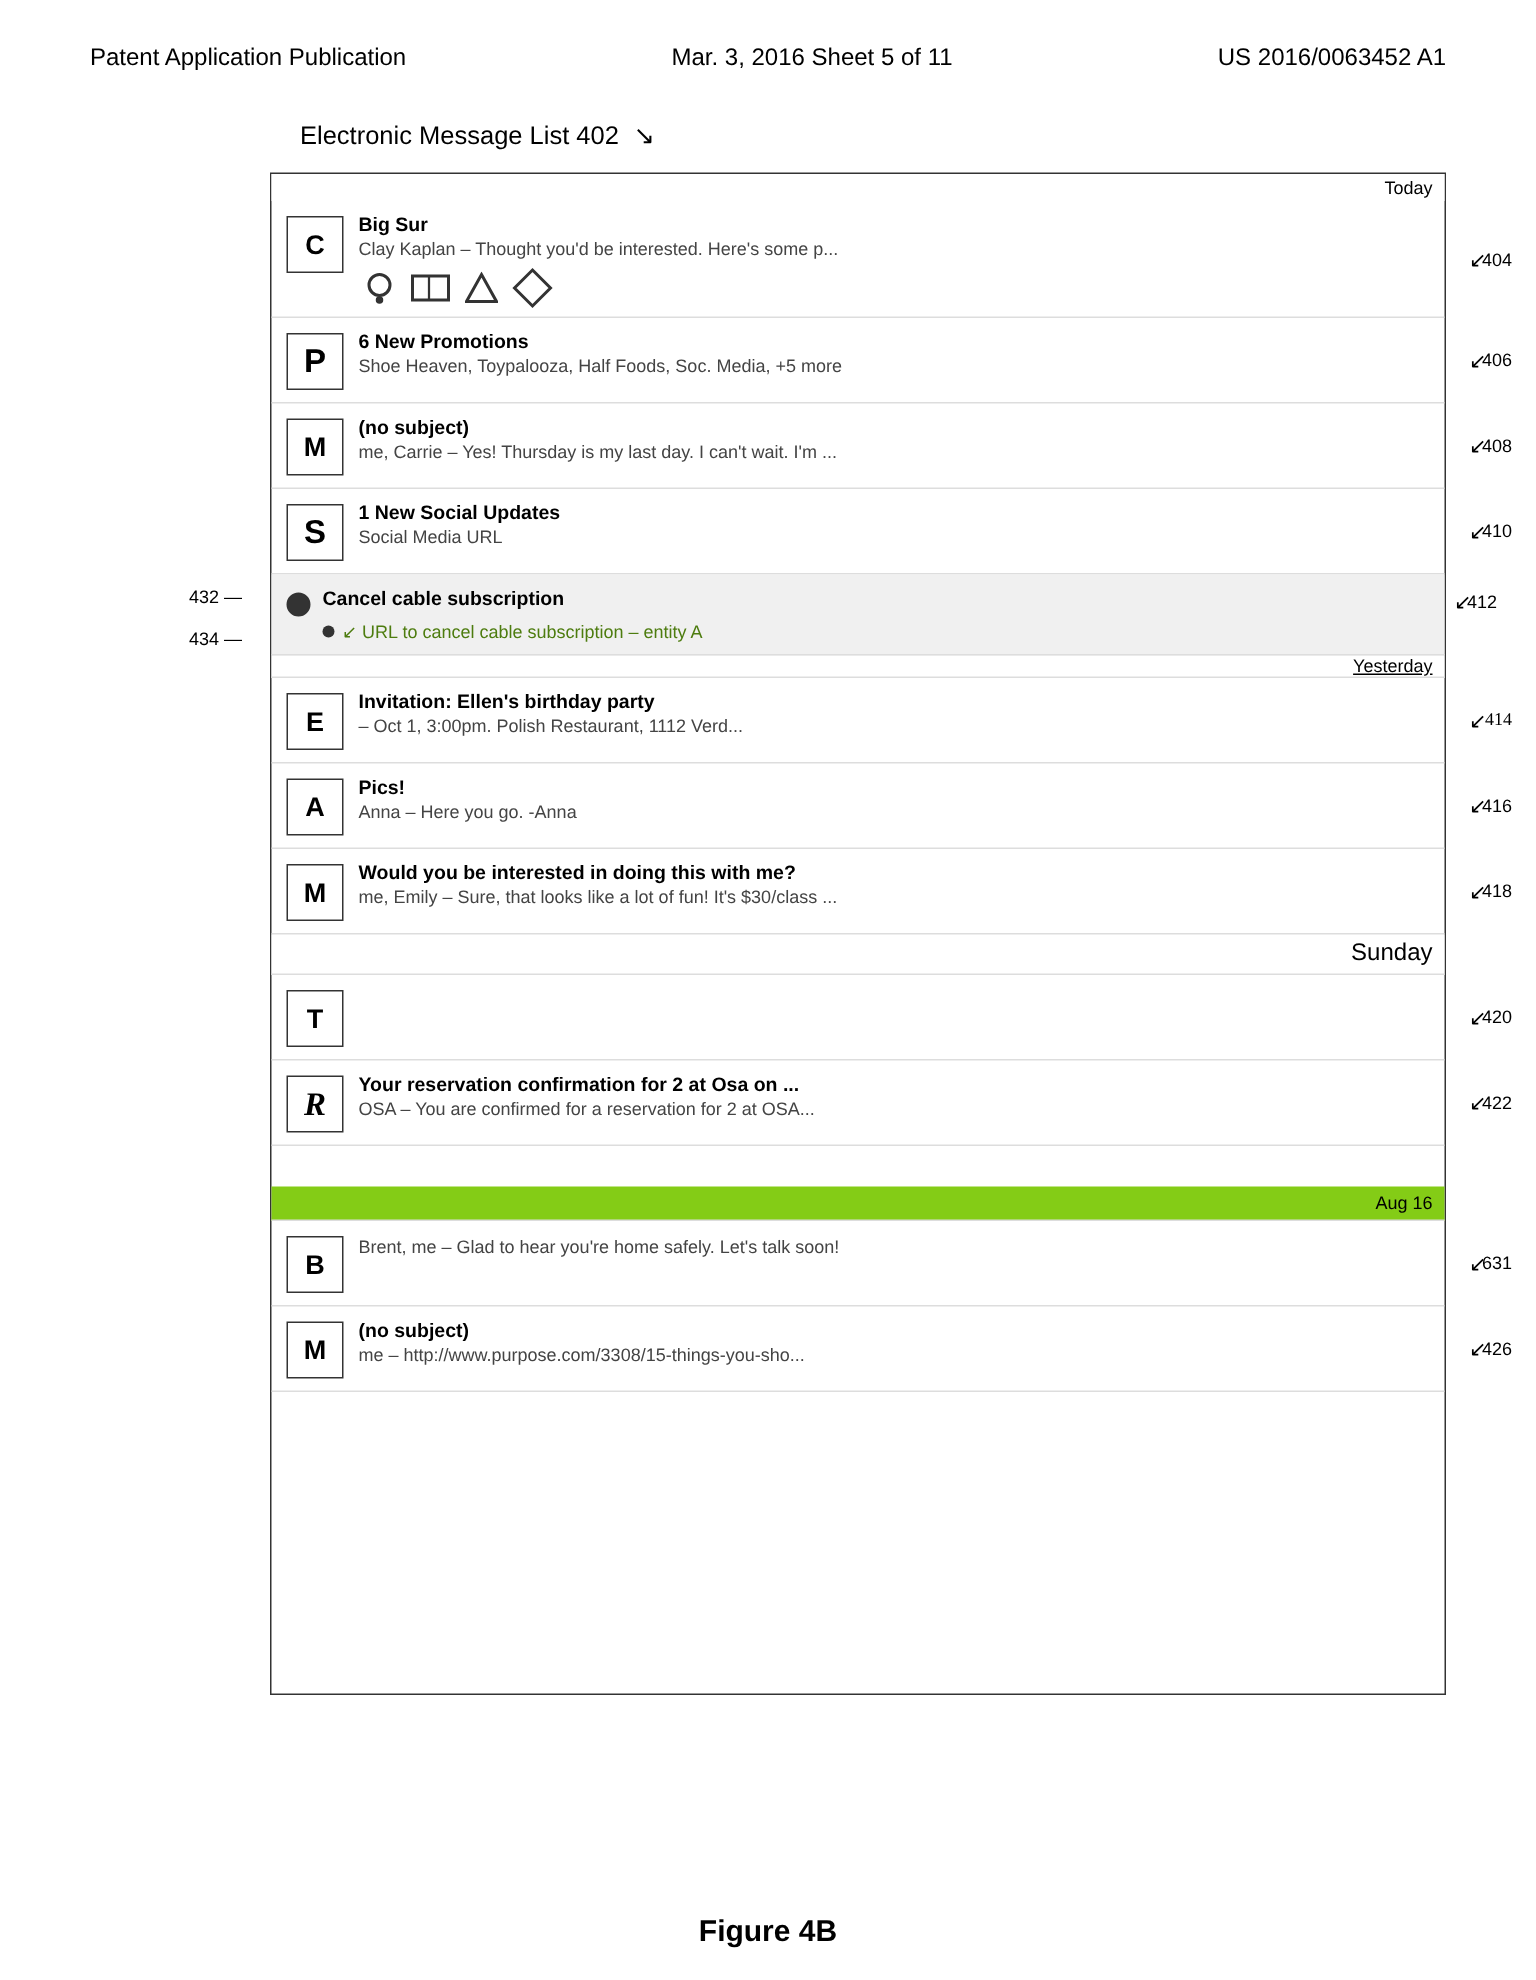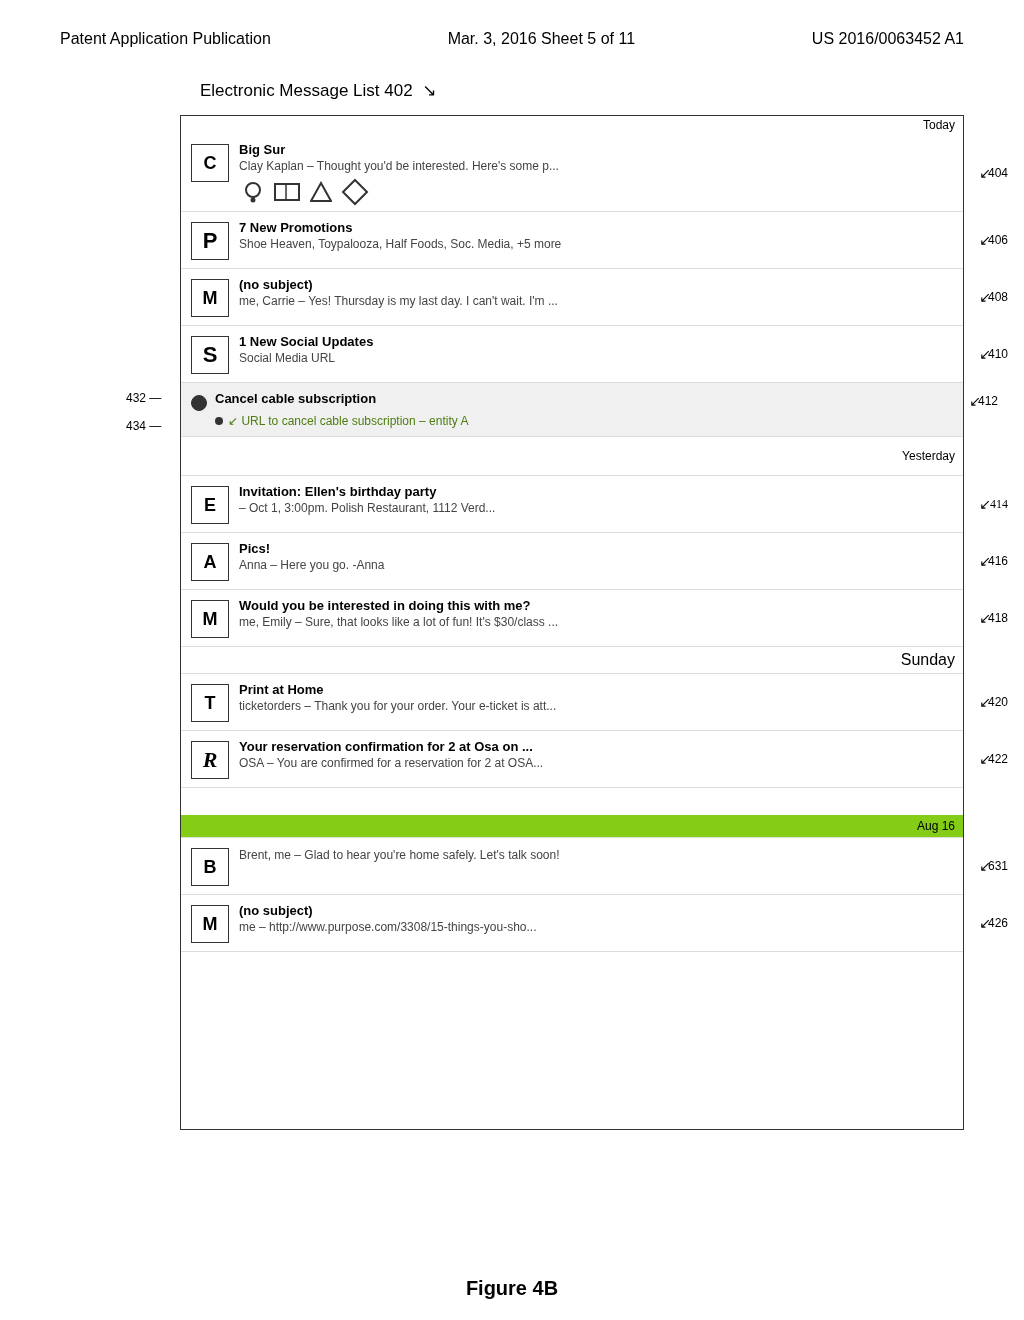--- a/index.html
+++ b/index.html
@@ -185,21 +185,21 @@
           </div>
         </div>
       </div>
       <div style="position:absolute; right:-45px; top:50%; transform:translateY(-50%); font-size:12px;">404</div>
       <div style="position:absolute; right:-28px; top:50%; transform:translateY(-50%); font-size:14px;">↙</div>
     </div>
 
     <div class="email-item" style="position:relative;">
       <div class="avatar bold-letter" style="font-weight:900; font-size:22px;">P</div>
       <div class="email-content">
-        <div class="email-subject">7 New Promotions</div>
+        <div class="email-subject">6 New Promotions</div>
         <div class="email-preview">Shoe Heaven, Toypalooza, Half Foods, Soc. Media, +5 more</div>
       </div>
       <div style="position:absolute; right:-45px; top:50%; transform:translateY(-50%); font-size:12px;">406</div>
       <div style="position:absolute; right:-28px; top:50%; transform:translateY(-50%); font-size:14px;">↙</div>
     </div>
 
     <div class="email-item" style="position:relative;">
       <div class="avatar">M</div>
       <div class="email-content">
         <div class="email-subject">(no subject)</div>
@@ -234,21 +234,21 @@
           <div style="position:absolute; right:-45px; top:50%; transform:translateY(-50%); font-size:12px;">412</div>
           <div style="position:absolute; right:-28px; top:50%; transform:translateY(-50%); font-size:14px;">↙</div>
         </div>
         <div style="display:flex; align-items:center; margin-left:24px; margin-top:3px;">
           <div style="width:8px; height:8px; border-radius:50%; background:#333; margin-right:5px; flex-shrink:0;"></div>
           <span style="font-size:12px; color:#4d7c0f;">↙ URL to cancel cable subscription – entity A</span>
         </div>
       </div>
     </div>
 
-    <div style="text-align:right; padding:12px 8px; font-size:12px; background:#fff; border-bottom:1px solid #ddd;">
+    <div style="text-align:right; padding:0 8px; font-size:12px; background:#fff; border-bottom:1px solid #ddd;text-decoration:underline;">
       <span>Yesterday</span>
     </div>
 
     <div class="email-item" style="position:relative;">
       <div class="avatar">E</div>
       <div class="email-content">
         <div class="email-subject" style="font-weight:bold;">Invitation: Ellen's birthday party</div>
         <div class="email-preview">– Oct 1, 3:00pm. Polish Restaurant, 1112 Verd...</div>
       </div>
       <div style="position:absolute; right:-45px; top:50%; transform:translateY(-50%); font-size:12px;font-family:Liberation Serif, serif;">414</div>
@@ -274,24 +274,20 @@
       <div style="position:absolute; right:-45px; top:50%; transform:translateY(-50%); font-size:12px;">418</div>
       <div style="position:absolute; right:-28px; top:50%; transform:translateY(-50%); font-size:14px;">↙</div>
     </div>
 
     <div style="text-align:right; padding:4px 8px; font-size:16px; background:#fff; border-bottom:1px solid #ddd;">
       <span>Sunday</span>
     </div>
 
     <div class="email-item" style="position:relative;">
       <div class="avatar">T</div>
-      <div class="email-content">
-        <div class="email-subject">Print at Home</div>
-        <div class="email-preview">ticketorders – Thank you for your order. Your e-ticket is att...</div>
-      </div>
       <div style="position:absolute; right:-45px; top:50%; transform:translateY(-50%); font-size:12px;">420</div>
       <div style="position:absolute; right:-28px; top:50%; transform:translateY(-50%); font-size:14px;">↙</div>
     </div>
 
     <div class="email-item" style="position:relative;">
       <div class="avatar bold-letter" style="font-weight:900; font-style:italic; font-size:22px; font-family: Georgia, serif;">R</div>
       <div class="email-content">
         <div class="email-subject" style="font-weight:bold;">Your reservation confirmation for 2 at Osa on ...</div>
         <div class="email-preview">OSA – You are confirmed for a reservation for 2 at OSA...</div>
       </div>

